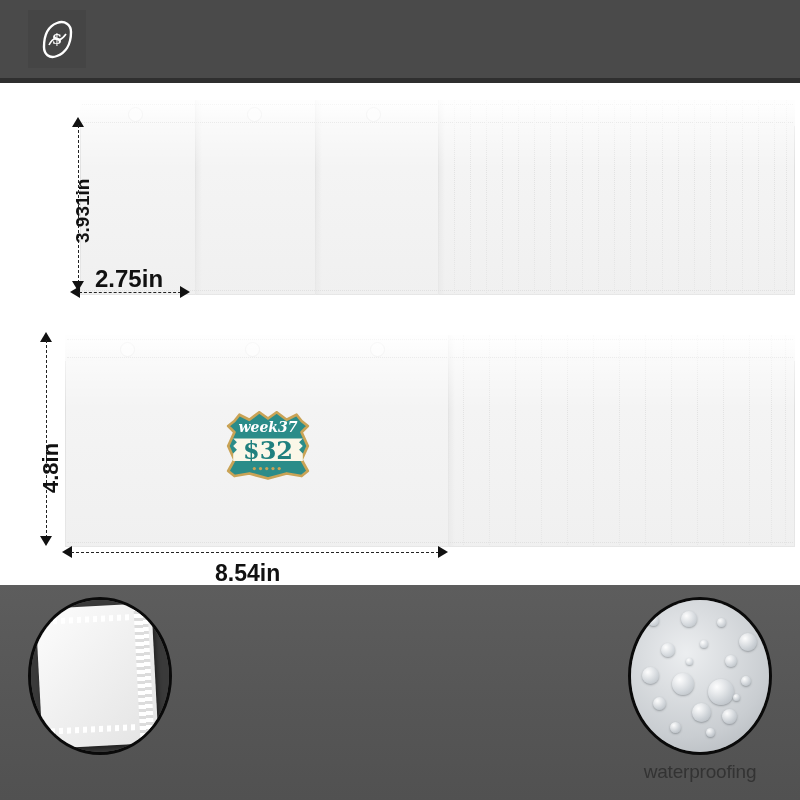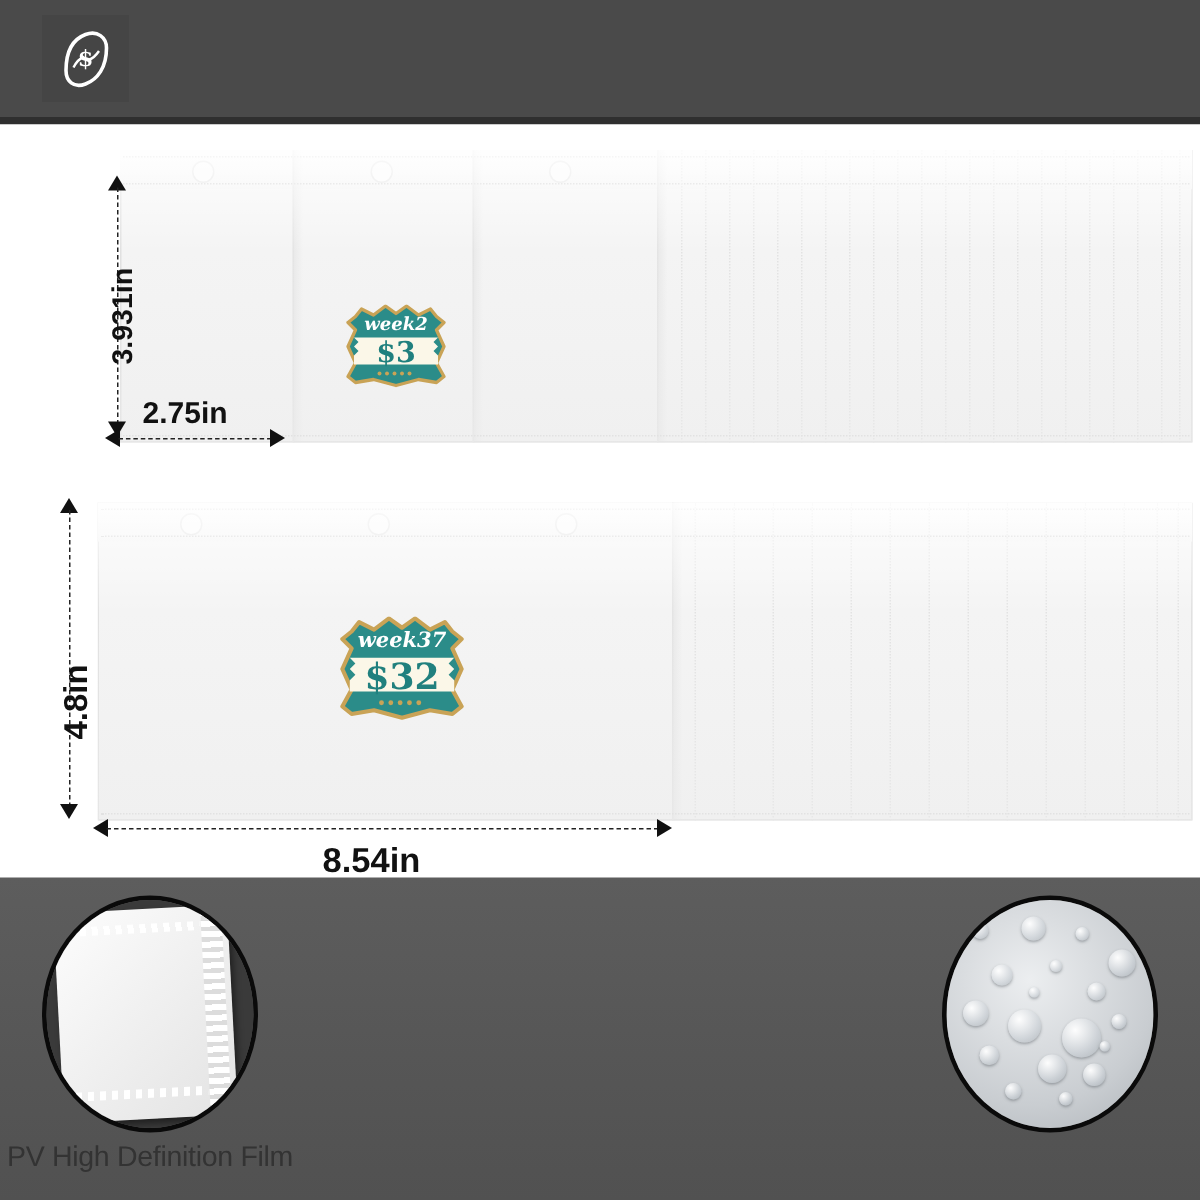--- a/index.html
+++ b/index.html
@@ -192,52 +192,35 @@
           <div class="seam" style="left:646px"></div>
         <div class="seam" style="left:662px"></div>
           <div class="seam" style="left:678px"></div>
         <div class="seam" style="left:694px"></div>
           <div class="seam" style="left:706px"></div>
         <div class="bottom-perf"></div>
         <div class="sheet-sheen"></div>
       </div>
 
 
-      <div class="badge" style="left:147px;top:103px">
-        <svg viewBox="0 0 74 56" preserveAspectRatio="none">
-          <path d="M10 8 L14 3 L22 7 L30 1 L37 6 L44 1 L52 7 L60 3 L64 8
-                   L69 12 L64 17 L69 28 L64 39 L69 48 L64 52 L52 50 L37 54 L22 50 L10 52
-                   L5 48 L10 39 L5 28 L10 17 L5 12 Z" fill="#2b8c89" stroke="#c9a356" stroke-width="2.2" stroke-linejoin="round"></path>
-          <path d="M9 22 L12 25 L9 28 L12 31 L9 34 L9 40 L65 40 L65 34 L62 31 L65 28 L62 25 L65 22 Z" fill="#fbf7e8"></path>
-          <g fill="#c9a356">
-            <circle cx="26" cy="46" r="1.3"></circle>
-              <circle cx="31" cy="46" r="1.3"></circle>
-            <circle cx="36" cy="46" r="1.3"></circle>
-              <circle cx="41" cy="46" r="1.3"></circle>
-            <circle cx="46" cy="46" r="1.3"></circle>
-          </g>
-        </svg>
-        <div class="bweek">week2</div>
-        <div class="bamt">$3</div>
-      </div>
 
     </div>
 
     <div>
       <div class="arr arr-up" style="left:72px;top:34px"></div>
       <div class="vline" style="left:78px;top:42px;height:158px"></div>
       <div class="arr arr-down" style="left:72px;top:198px"></div>
       <div class="dim-label rot" style="left:72px;top:160px;font-size:19px">3.931in</div>
     </div>
 
     <div>
       <div class="arr arr-left" style="left:70px;top:203px"></div>
       <div class="hline" style="left:79px;top:209px;width:107px"></div>
       <div class="arr arr-right" style="left:180px;top:203px"></div>
-      <div class="dim-label" style="left:95px;top:182px;font-size:20px">2.75in</div>
+      <div class="dim-label" style="left:95px;top:182px;font-size:24px">2.75in</div>
     </div>
 
     <div class="sheet sheet-bottom">
       <div class="sheet-inner">
         <div class="punch-strip">
           <div class="perf a"></div>
           <div class="perf b"></div>
           <div class="hole" style="left:55px"></div>
           <div class="hole" style="left:180px"></div>
           <div class="hole" style="left:305px"></div>
@@ -302,21 +285,20 @@
 
     <div class="feat" style="left:0px">
       <div class="oval">
         <div class="ph1">
           <div class="film">
               <div class="dots t"></div>
               <div class="dots b"></div>
             </div>
         </div>
       </div>
-      <div class="feat-cap">PV High Definition Film</div>
     </div>
 
 
 
     <div class="feat" style="left:600px">
       <div class="oval">
         <div class="ph4">
           <div class="drop" style="left:12%;top:10%;width:11px;height:11px"></div>
           <div class="drop" style="left:36%;top:7%;width:16px;height:16px"></div>
           <div class="drop" style="left:62%;top:12%;width:9px;height:9px"></div>
@@ -330,16 +312,17 @@
           <div class="drop" style="left:80%;top:50%;width:10px;height:10px"></div>
           <div class="drop" style="left:16%;top:64%;width:13px;height:13px"></div>
           <div class="drop" style="left:44%;top:68%;width:19px;height:19px"></div>
           <div class="drop" style="left:66%;top:72%;width:15px;height:15px"></div>
           <div class="drop" style="left:28%;top:80%;width:11px;height:11px"></div>
           <div class="drop" style="left:54%;top:84%;width:9px;height:9px"></div>
           <div class="drop" style="left:74%;top:62%;width:7px;height:7px"></div>
           <div class="drop" style="left:40%;top:38%;width:7px;height:7px"></div>
         </div>
       </div>
+      <div class="feat-cap">waterproofing</div>
     </div>
   </div>
 
 </div>
 
 </body></html>

